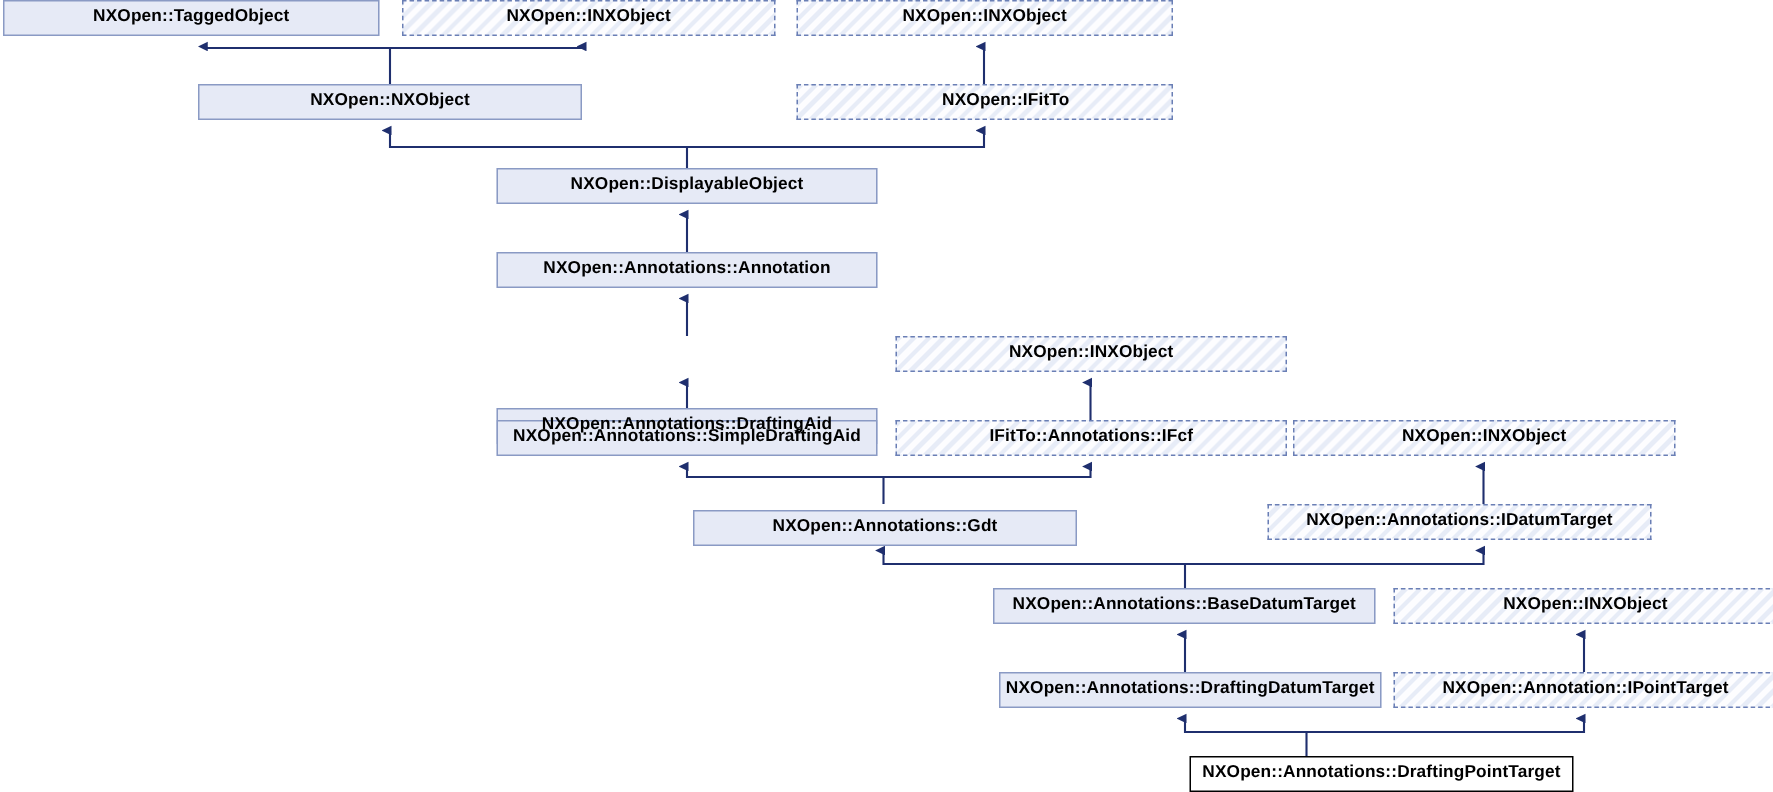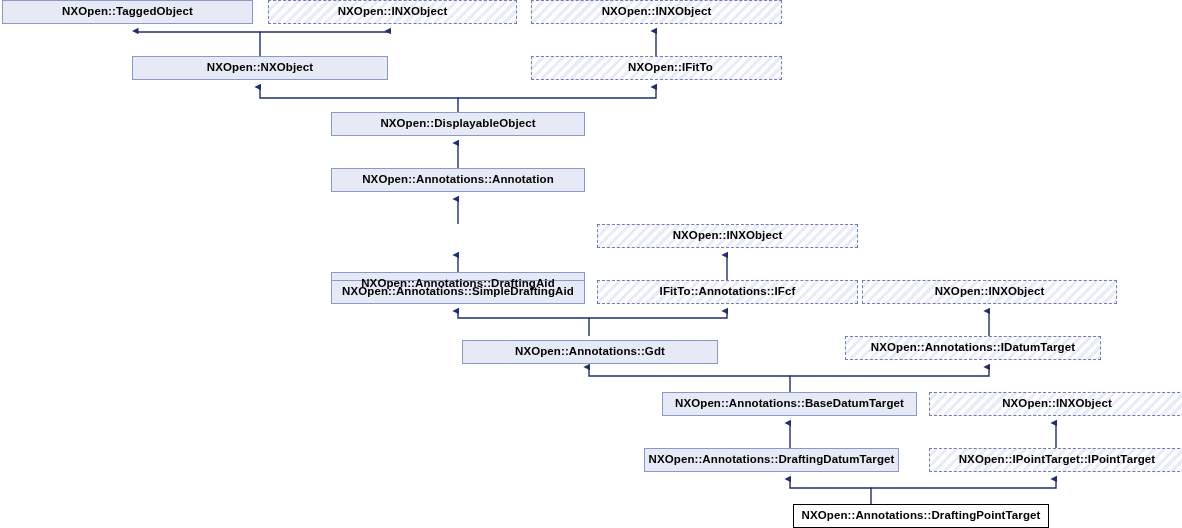--- a/index.html
+++ b/index.html
@@ -187,23 +187,23 @@
       </div>
       <div class="node abstract" style="left: 845px; top: 336px; width: 256px; height: 24px;">
         <span class="node-label">NXOpen::Annotations::IDatumTarget</span>
       </div>
       <div class="node concrete" style="left: 662px; top: 392px; width: 255px; height: 24px; align-items: center;">
         <span class="node-label">NXOpen::Annotations::BaseDatumTarget</span>
       </div>
       <div class="node abstract" style="left: 929px; top: 392px; width: 256px; height: 24px;">
         <span class="node-label">NXOpen::INXObject</span>
       </div>
-      <div class="node concrete" style="left: 644px; top: 448px; width: 255px; height: 24px;">
+      <div class="node concrete" style="left: 666px; top: 448px; width: 255px; height: 24px;">
         <span class="node-label">NXOpen::Annotations::DraftingDatumTarget</span>
       </div>
       <div class="node abstract" style="left: 929px; top: 448px; width: 256px; height: 24px;">
-        <span class="node-label">NXOpen::IPointTarget::IPointTarget</span>
+        <span class="node-label">NXOpen::Annotation::IPointTarget</span>
       </div>
       <div class="node current" style="left: 793px; top: 504px; width: 256px; height: 24px;">
         <span class="node-label">NXOpen::Annotations::DraftingPointTarget</span>
       </div>
     </div>
 </div>
 
 </body></html>

